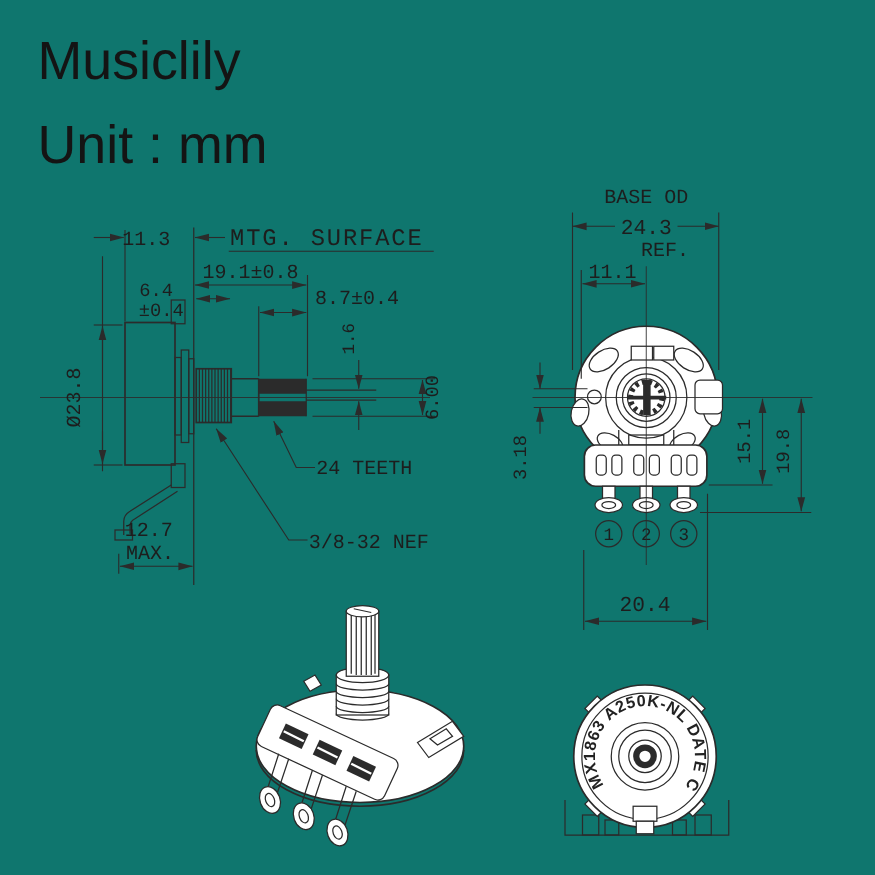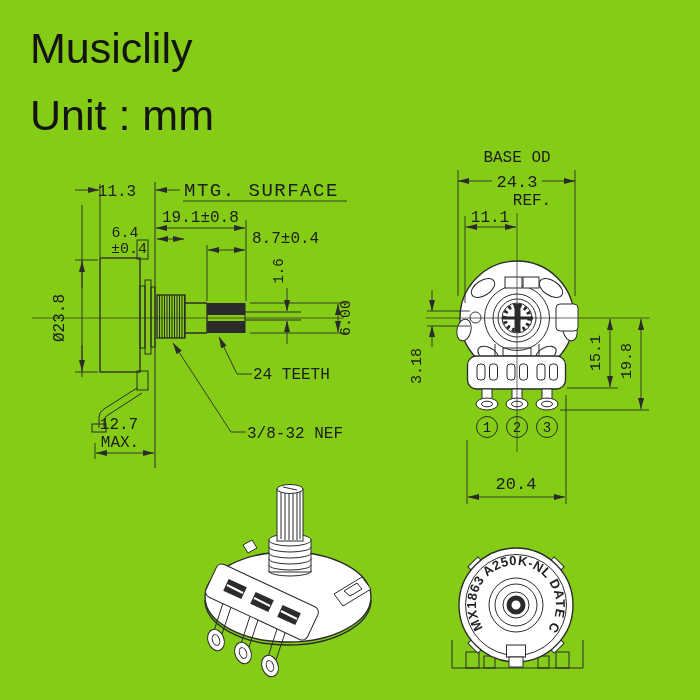--- a/index.html
+++ b/index.html
@@ -1,16 +1,16 @@
 <!DOCTYPE html>
 <html><head>
 <meta charset="utf-8">
 <style>
   html,body{margin:0;padding:0;background:#fff;}
-  .stage{position:relative;width:700px;height:700px;background:#84cc16;overflow:hidden;}
+  .stage{position:relative;width:700px;height:700px;background:#0f766e;overflow:hidden;}
   svg{display:block;}
   .hdr{font-family:"Liberation Sans","DejaVu Sans",sans-serif;font-size:43px;fill:#141414;}
   .t{font-family:"Liberation Mono","DejaVu Sans Mono",monospace;fill:#1d1d1d;}
   .t14{font-size:14px}.t15{font-size:15px}.t16{font-size:16px}.t17{font-size:17px}
   .t19{font-size:19px;letter-spacing:1.5px}
   .mark{font-family:"Liberation Sans","DejaVu Sans",sans-serif;font-size:13px;font-weight:bold;fill:#222;letter-spacing:.5px}
   .o{fill:none;stroke:#2b2b2b;stroke-width:1.35}
   .o2{fill:none;stroke:#2b2b2b;stroke-width:1}
   .ow{fill:#ffffff;stroke:#2b2b2b;stroke-width:1.35}
   .ow2{fill:#ffffff;stroke:#2b2b2b;stroke-width:1}

